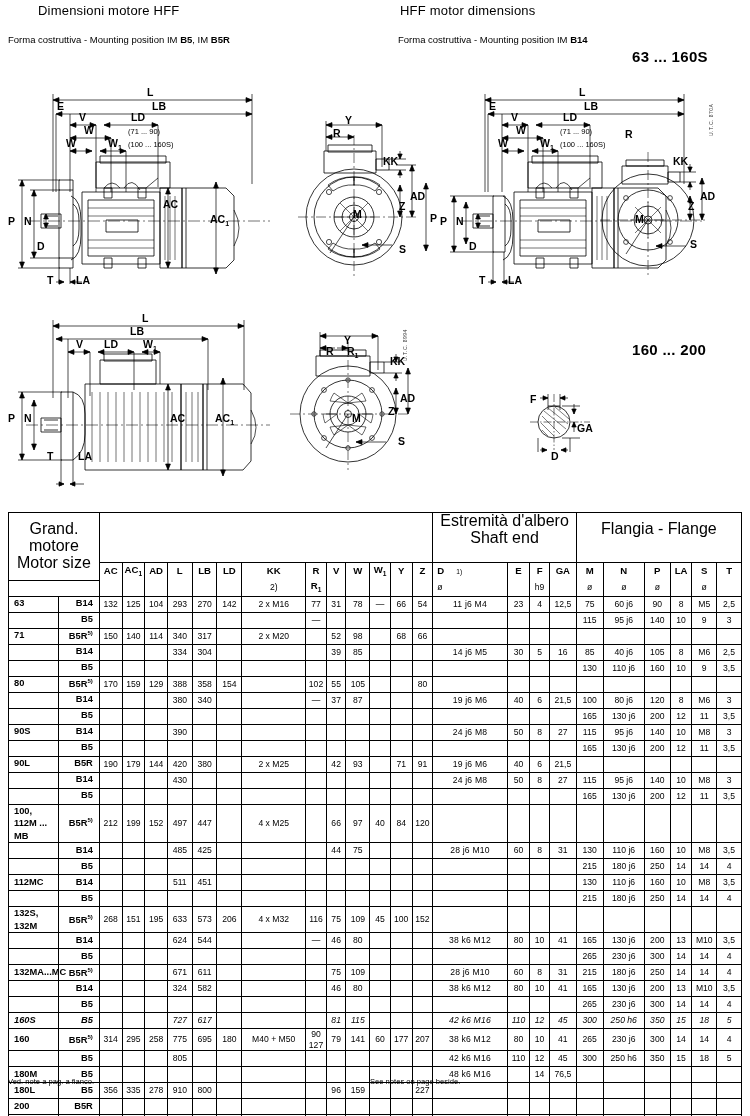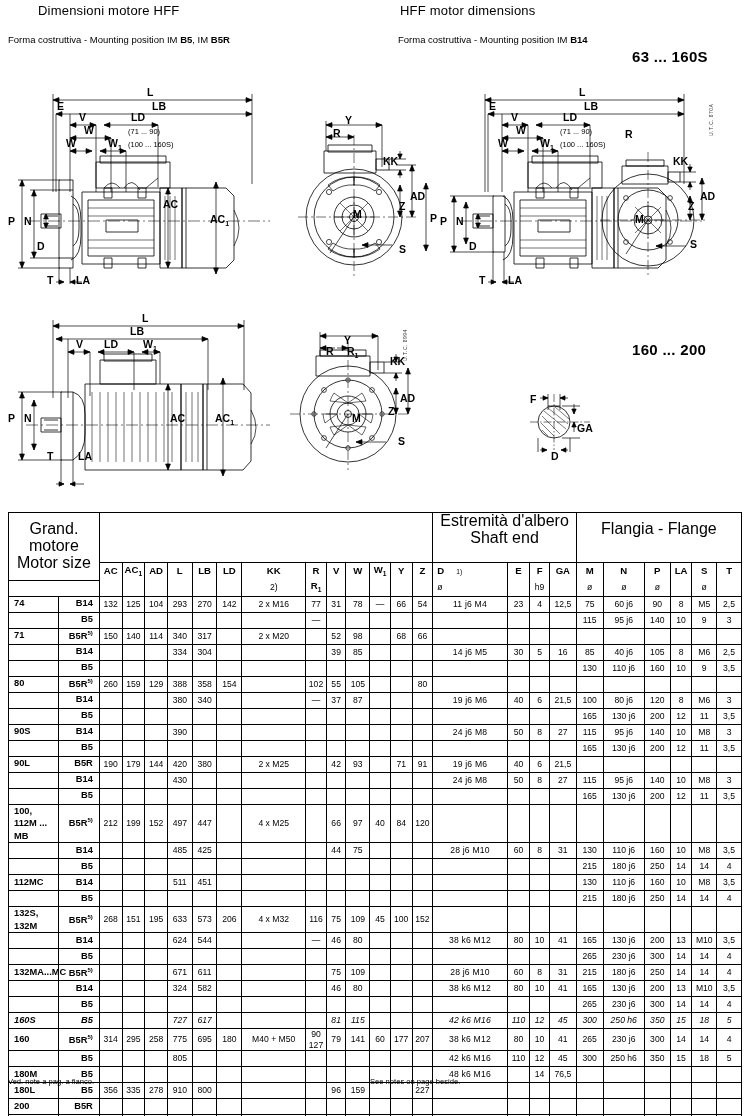--- a/index.html
+++ b/index.html
@@ -719,21 +719,21 @@
         <td class="nt hsub">ø</td>
         <td class="nt hsub">ø</td>
         <td class="nt hsub">ø</td>
         <td class="nt"></td>
         <td class="nt hsub">ø</td>
         <td class="nt"></td>
       </tr>
     </thead>
     <tbody id="tbody">
         <tr style="border-top: 1px solid rgb(0, 0, 0);">
-          <td class="ms">74</td>
+          <td class="ms">63</td>
           <td class="mt">B14</td>
           <td>132</td>
           <td>125</td>
           <td>104</td>
           <td>293</td>
           <td>270</td>
           <td>142</td>
           <td>2 x M16</td>
           <td>77</td>
           <td>31</td>
@@ -856,21 +856,21 @@
           <td>130</td>
           <td>110 j6</td>
           <td>160</td>
           <td>10</td>
           <td>9</td>
           <td>3,5</td>
         </tr>
         <tr style="border-top: 1px solid rgb(0, 0, 0);">
           <td class="ms">80</td>
           <td class="mt">B5R<sup>5)</sup></td>
-          <td>260</td>
+          <td>170</td>
           <td>159</td>
           <td>129</td>
           <td>388</td>
           <td>358</td>
           <td>154</td>
           <td></td>
           <td>102</td>
           <td>55</td>
           <td>105</td>
           <td></td>

